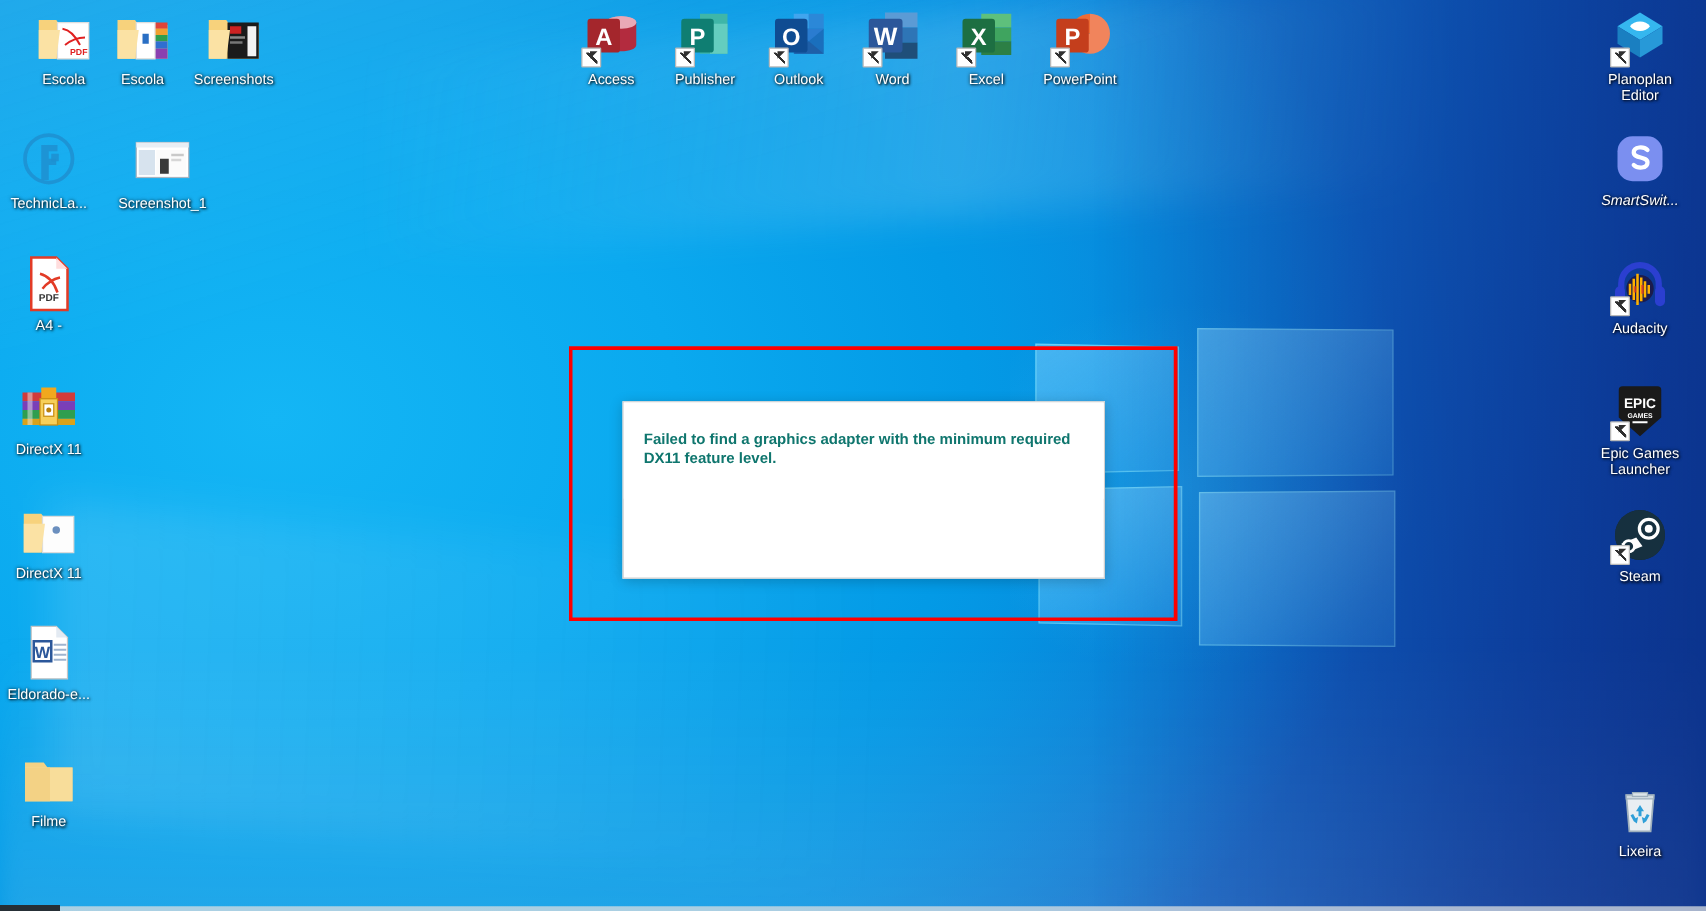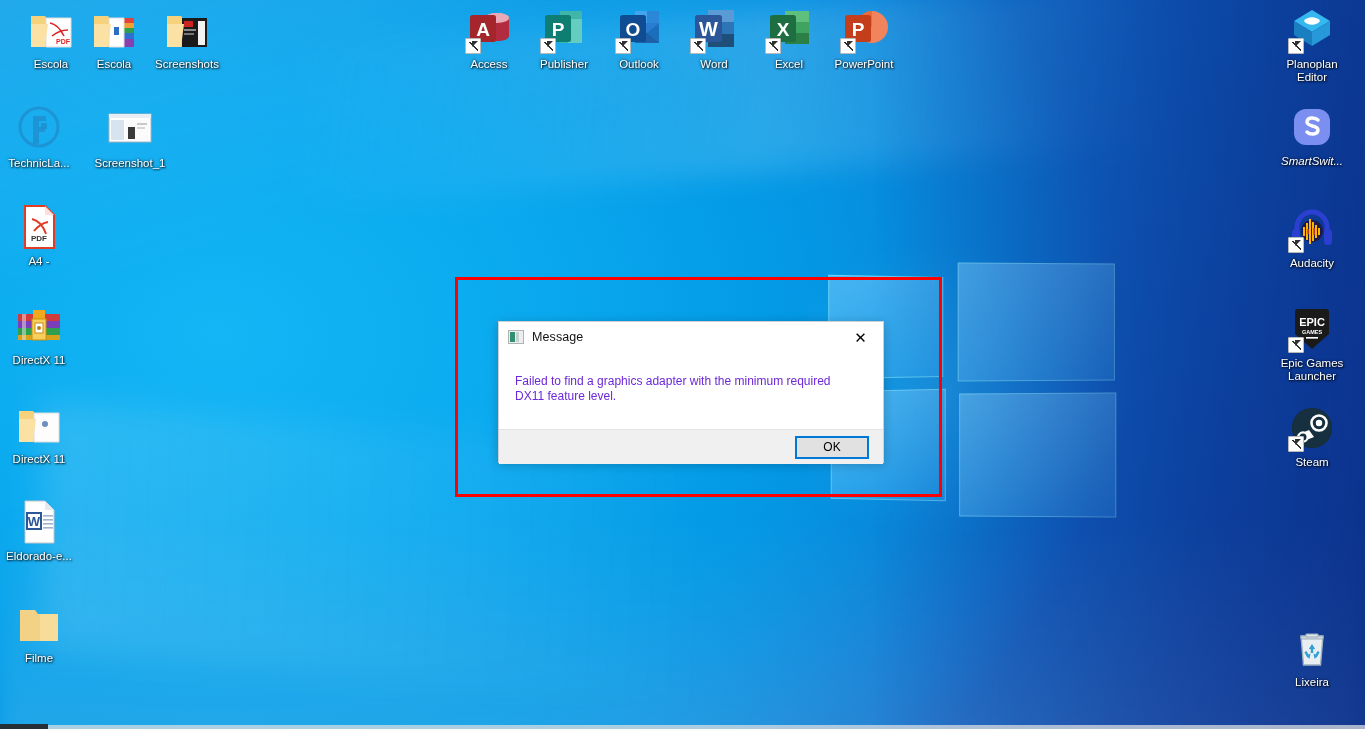--- a/index.html
+++ b/index.html
@@ -154,22 +154,23 @@
     display: flex; align-items: center; justify-content: center;
     color: #000; font-size: 15px; line-height: 1;
     cursor: pointer;
   }
   #dlg-body {
     padding: 22px 16px 0 16px;
     height: 77px;
     background: #ffffff;
   }
   #dlg-message {
-    font-size: 12px; line-height: 15px; color: #6d28d9;
+    font-size: 12px; line-height: 15px; color: #0f766e;
     max-width: 345px;
+    font-weight: bold;
   }
   #dlg-footer {
     height: 35px;
     background: #f0f0f0;
     border-top: 1px solid #e3e3e3;
     display: flex; align-items: center; justify-content: flex-end;
     padding-right: 14px;
   }
   #dlg-ok {
     width: 74px; height: 23px;
@@ -446,34 +447,22 @@
               <path d="M29 33l2.6-4.8-2.1-1.1-1.9 3.4-2.1-1 1 5.2z"></path>
             </g>
           </svg></div>
         <div class="label">Lixeira</div>
       </div>
     </div>
 
   <div id="annot-rect"></div>
 
   <div id="dialog">
-    <div id="dlg-titlebar">
-      <div id="dlg-icon">
-        <i class="sq1"></i>
-          <i class="sq2"></i>
-          <i class="sq3"></i>
-      </div>
-      <div id="dlg-title">Message</div>
-      <div id="dlg-close">✕</div>
-    </div>
     <div id="dlg-body">
       <div id="dlg-message">Failed to find a graphics adapter with the minimum required DX11 feature level.</div>
-    </div>
-    <div id="dlg-footer">
-      <div id="dlg-ok">OK</div>
     </div>
   </div>
 
   <div id="bottom-strip">
     <div class="dark"></div>
     <div class="light"></div>
   </div>
 
 </div>
 

